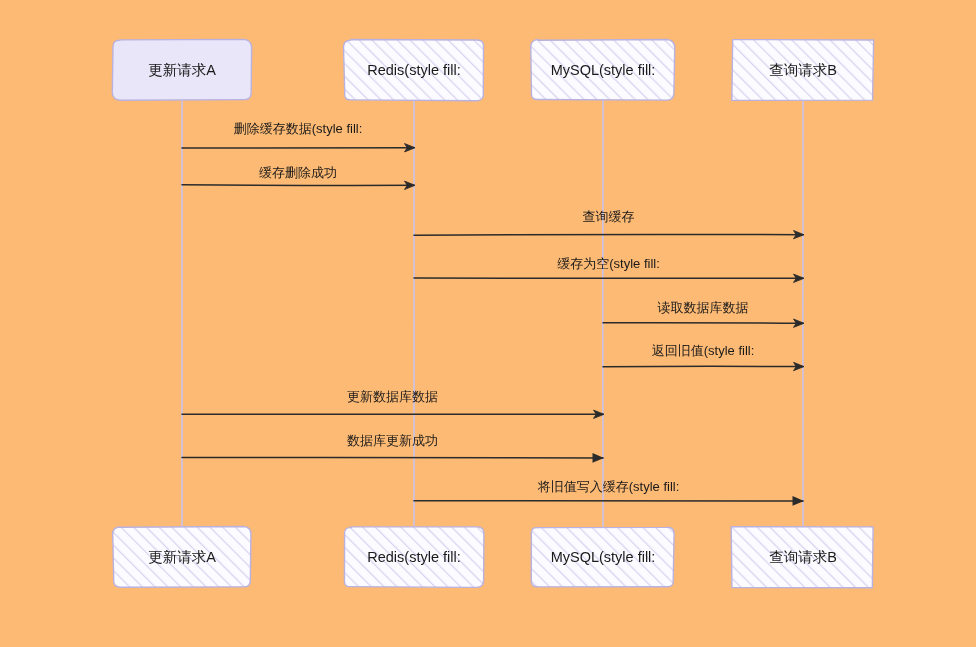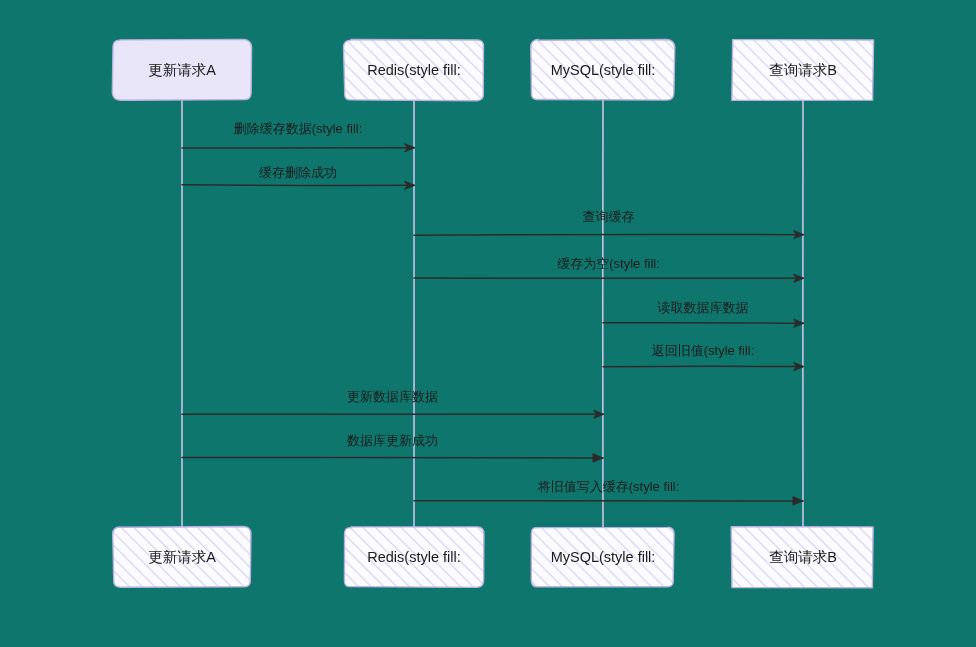--- a/index.html
+++ b/index.html
@@ -10,21 +10,21 @@
   body {
     width: 976px;
     height: 647px;
     font-family: "Liberation Sans", sans-serif;
     overflow: hidden;
   }
   #diagram-root {
     position: relative;
     width: 976px;
     height: 647px;
-    background: #0f766e;
+    background: #fdba74;
   }
   svg#seq-svg {
     display: block;
     width: 976px;
     height: 647px;
   }
   .participant-label {
     font-family: "Liberation Sans", sans-serif;
     font-size: 14.5px;
     fill: #1a1a1a;

